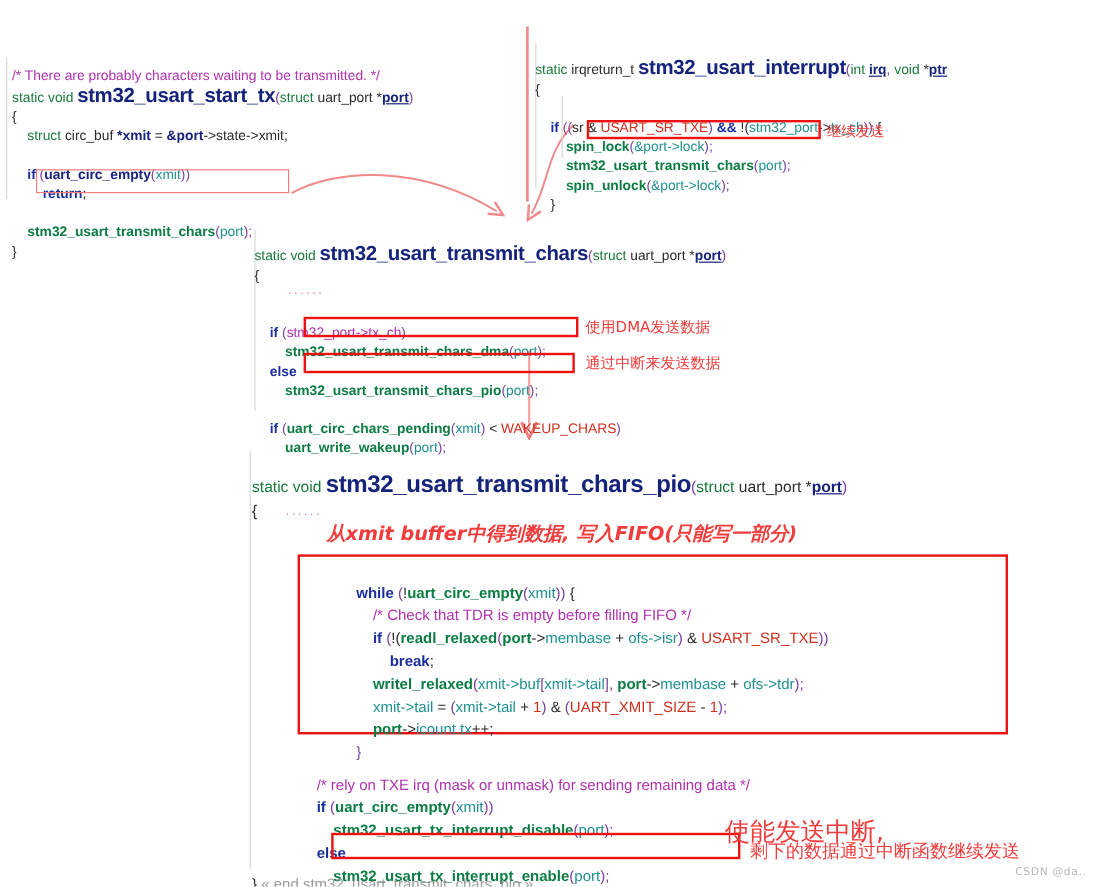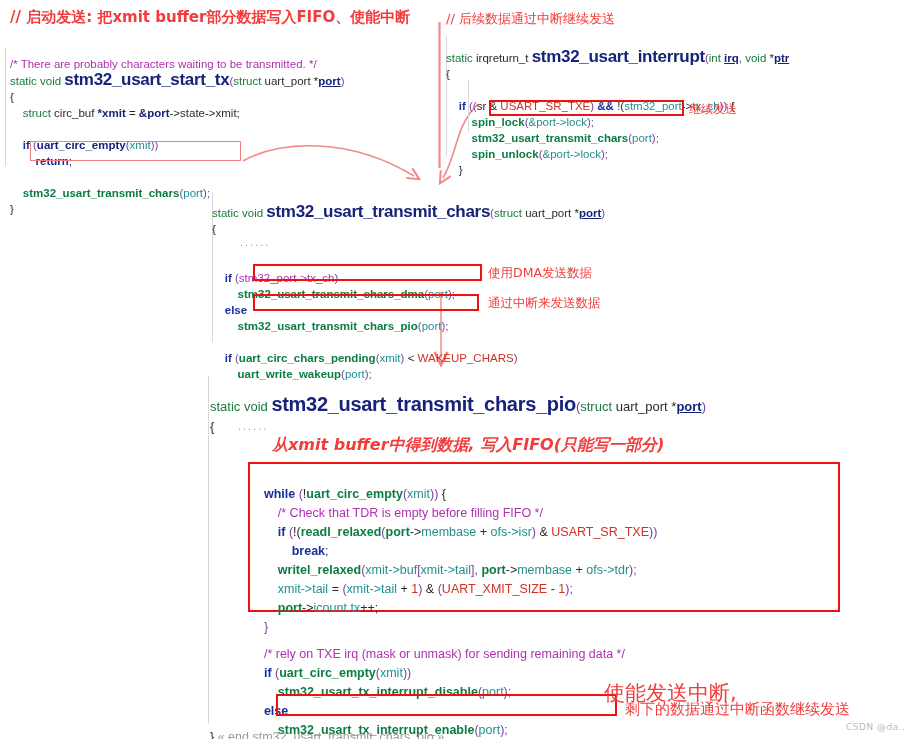--- a/index.html
+++ b/index.html
@@ -84,37 +84,35 @@
 
     <path d="M441,292 L441,358" fill="none" stroke="#f4a0a0" stroke-width="1.8" marker-end="url(#ah2)"></path>
   </svg>
 
   <div class="gutter" style="left:5px;  top:48px;  height:118px;"></div>
   <div class="gutter" style="left:446px;top:36px;  height:120px;"></div>
   <div class="gutter" style="left:468px;top:80px;  height:52px;"></div>
   <div class="gutter" style="left:212px;top:192px; height:150px;"></div>
   <div class="gutter" style="left:208px;top:376px; height:348px;"></div>
 
-  <div class="cn" style="left:10px;top:8px;font-size:15px;font-weight:bold;">// 启动发送: 把xmit buffer部分数据写入FIFO、使能中断</div>
 
   <div class="code" style="left:10px;top:40px;">
 <span class="cm">/* There are probably characters waiting to be transmitted. */</span>
 <span class="kw">static void </span><span class="fnbig">stm32_usart_start_tx</span><span class="pl">(</span><span class="kw">struct</span> <span class="id">uart_port</span> <span class="id">*</span><span class="und">port</span><span class="pl">)</span>
 <span class="id">{</span>
     <span class="kw">struct</span> <span class="id">circ_buf</span> <span class="fn">*xmit</span> <span class="id">=</span> <span class="fn">&amp;port</span><span class="id">-&gt;state-&gt;xmit;</span>
 
     <span class="kwb">if</span> <span class="pl">(</span><span class="fn">uart_circ_empty</span><span class="pl">(</span><span class="var">xmit</span><span class="pl">))</span>
         <span class="kwb">return</span><span class="id">;</span>
 
     <span class="grn">stm32_usart_transmit_chars</span><span class="pl">(</span><span class="var">port</span><span class="pl">);</span>
 <span class="id">}</span></div>
 
   <div class="rbox thin" style="left:30px;top:141px;width:211px;height:20px;"></div>
 
-  <div class="cn" style="left:446px;top:10px;font-size:13px;">// 后续数据通过中断继续发送</div>
 
   <div class="code" style="left:446px;top:33px;">
 <span class="kw">static</span> <span class="id">irqreturn_t</span> <span class="fnbig">stm32_usart_interrupt</span><span class="pl">(</span><span class="kw">int</span> <span class="und">irq</span><span class="pl">,</span> <span class="kw">void</span> <span class="id">*</span><span class="und">ptr</span>
 <span class="id">{</span>
 
     <span class="kwb">if</span> <span class="pl">((</span><span class="id">sr</span> <span class="id">&amp;</span> <span class="mac">USART_SR_TXE</span><span class="pl">)</span> <span class="kwb">&amp;&amp;</span> <span class="id">!(</span><span class="var">stm32_port</span><span class="id">-&gt;</span><span class="var">tx_ch</span><span class="pl">))</span> <span class="id">{</span>
         <span class="grn">spin_lock</span><span class="pl">(</span><span class="var">&amp;port-&gt;lock</span><span class="pl">);</span>
         <span class="grn">stm32_usart_transmit_chars</span><span class="pl">(</span><span class="var">port</span><span class="pl">);</span>
         <span class="grn">spin_unlock</span><span class="pl">(</span><span class="var">&amp;port-&gt;lock</span><span class="pl">);</span>
     <span class="id">}</span></div>
@@ -146,21 +144,21 @@
   <div class="code" style="left:210px;top:374px;font-size:13px;line-height:20px;">
 <span class="kw">static void </span><span class="fnbig2">stm32_usart_transmit_chars_pio</span><span class="pl">(</span><span class="kw">struct</span> <span class="id">uart_port</span> <span class="id">*</span><span class="und">port</span><span class="pl">)</span>
 <span class="id">{</span></div>
 
   <div class="code dots" style="left:238px;top:418px;font-size:11px;">......</div>
 
   <div class="cn" style="left:272px;top:435px;font-size:16px;font-weight:bold;font-style:italic;">从xmit buffer中得到数据, 写入FIFO(只能写一部分)</div>
 
   <div class="rbox thick" style="left:248px;top:462px;width:592px;height:150px;"></div>
 
-  <div class="code" style="left:250px;top:466px;font-size:12.5px;line-height:19px;">
+  <div class="code" style="left:250px;top:466px;font-size:12.5px;line-height:19px;padding-left:33px;">
     <span class="kwb">while</span> <span class="pl">(</span><span class="id">!</span><span class="grn">uart_circ_empty</span><span class="pl">(</span><span class="var">xmit</span><span class="pl">))</span> <span class="id">{</span>
         <span class="cm">/* Check that TDR is empty before filling FIFO */</span>
         <span class="kwb">if</span> <span class="pl">(</span><span class="id">!(</span><span class="grn">readl_relaxed</span><span class="pl">(</span><span class="grn">port</span><span class="id">-&gt;</span><span class="var">membase</span> <span class="id">+</span> <span class="var">ofs-&gt;isr</span><span class="pl">)</span> <span class="id">&amp;</span> <span class="mac">USART_SR_TXE</span><span class="pl">))</span>
             <span class="kwb">break</span><span class="id">;</span>
         <span class="grn">writel_relaxed</span><span class="pl">(</span><span class="var">xmit-&gt;buf</span><span class="pl">[</span><span class="var">xmit-&gt;tail</span><span class="pl">],</span> <span class="grn">port</span><span class="id">-&gt;</span><span class="var">membase</span> <span class="id">+</span> <span class="var">ofs-&gt;tdr</span><span class="pl">);</span>
         <span class="var">xmit-&gt;tail</span> <span class="id">=</span> <span class="pl">(</span><span class="var">xmit-&gt;tail</span> <span class="id">+</span> <span class="num">1</span><span class="pl">)</span> <span class="id">&amp;</span> <span class="pl">(</span><span class="mac">UART_XMIT_SIZE</span> <span class="id">-</span> <span class="num">1</span><span class="pl">);</span>
         <span class="grn">port</span><span class="id">-&gt;</span><span class="var">icount.tx</span><span class="id">++;</span>
     <span class="pl">}</span></div>
 
   <div class="code" style="left:250px;top:626px;font-size:12.5px;line-height:19px;">

